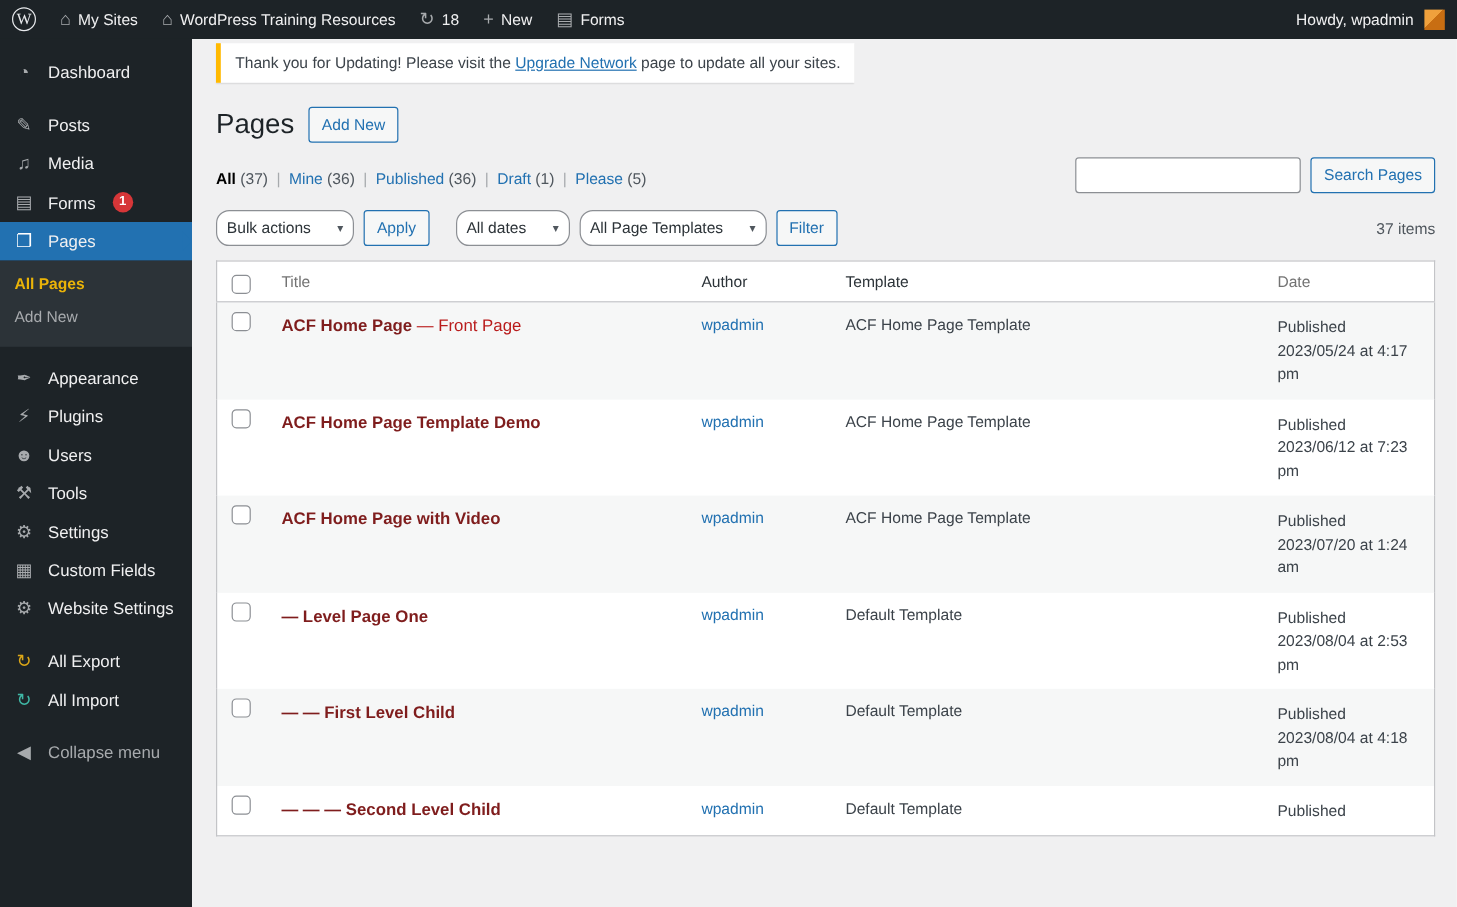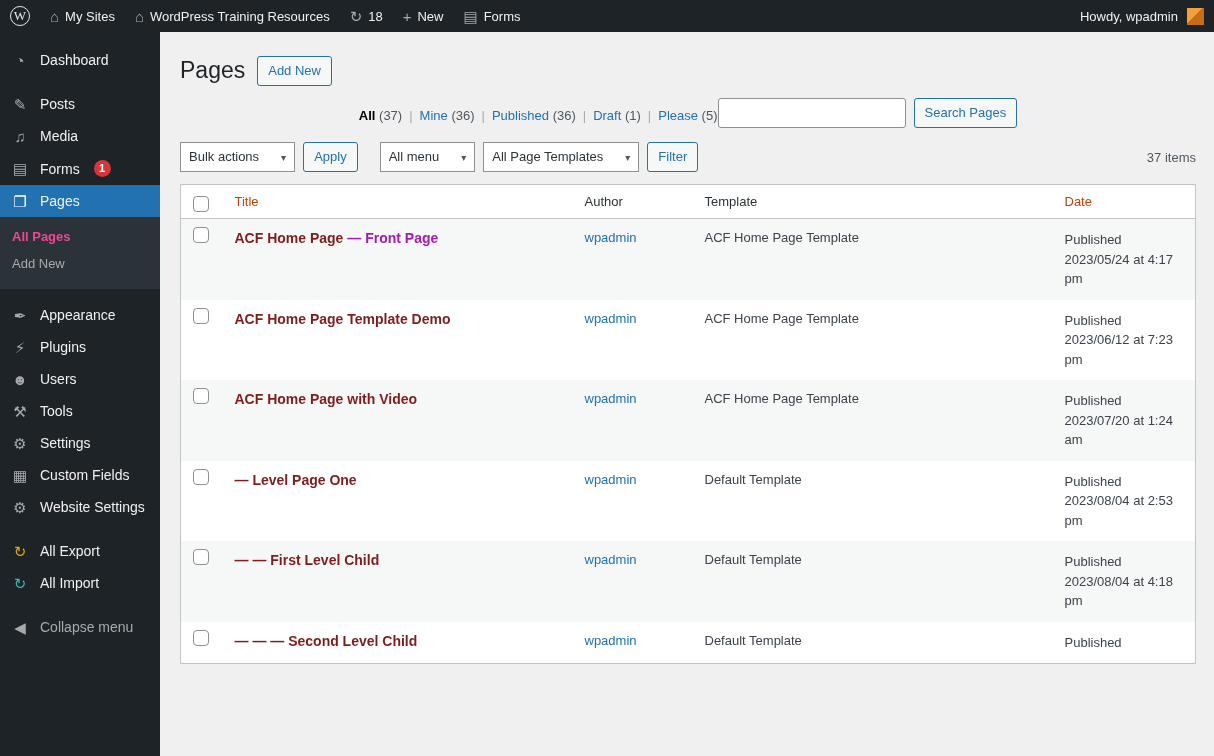--- a/index.html
+++ b/index.html
@@ -18,58 +18,58 @@
   
   .sidebar{position:fixed;top:32px;left:0;width:160px;height:724px;background:#1d2327;padding-top:12px;font-size:14px;z-index:50}
   .menu-item{display:flex;align-items:center;gap:10px;padding:8px 8px 8px 10px;color:#f0f0f1;position:relative}
   .mi{width:20px;text-align:center;color:#a7aaad;font-size:15px;flex:none;line-height:1}
   .menu-item.active{background:#2271b1}
   .menu-item.active .mi{color:#fff}
   .menu-item.active::after{content:"";position:absolute;right:-8px;top:50%;margin-top:-8px;border:8px solid transparent;border-left-color:#2271b1}
   .badge{margin-left:4px;background:#d63638;color:#fff;font-size:11px;line-height:17px;min-width:17px;height:17px;border-radius:50%;text-align:center;display:inline-block;font-weight:700}
   .submenu{background:#2c3338;padding:6px 0 12px;margin-bottom:10px}
   .submenu-item{display:block;padding:6px 12px;font-size:13px;color:#a7aaad}
-  .submenu-item.current{color:#ec4899;font-weight:700}
+  .submenu-item.current{color:#eab308;font-weight:700}
   .menu-sep{height:12px}
   .dim,.dim .mi{color:#a7aaad}
   .c-export{color:#dba617 !important}
   .c-import{color:#3fb7a5 !important}
 
   
   .content{margin-left:160px;padding:36px 18px 0 20px;position:relative}
   .notice{background:#fff;border-left:4px solid #ffb900;box-shadow:0 1px 1px rgba(0,0,0,.1);padding:9px 12px;width:fit-content;max-width:880px}
   .notice .link{color:#2271b1;text-decoration:underline}
 
   .page-header{margin-top:20px;display:flex;align-items:center;gap:12px}
   h1{font-size:23px;font-weight:400;color:#1d2327;line-height:1.2}
   .button{display:inline-block;border:1px solid #2271b1;color:#2271b1;background:#f6f7f7;border-radius:3px;padding:4px 10px;font-size:13px;line-height:1.55;cursor:pointer;font-family:inherit;white-space:nowrap}
 
-  .list-controls{margin-top:12px;display:flex;justify-content:center;align-items:flex-start}
+  .list-controls{margin-top:12px;display:flex;justify-content:space-between;align-items:flex-start}
   .views{list-style:none;display:flex;align-items:center;gap:7px;margin-top:10px}
   .views .vl{color:#2271b1}
   .views .current .vl{color:#000;font-weight:700}
   .views .count{color:#50575e}
   .views .sep{color:#a7aaad}
   .search-box{display:flex;gap:8px;align-items:center}
   .search-input{width:188px;height:30px;border:1px solid #8c8f94;border-radius:3px;background:#fff;padding:0 8px;font:inherit;color:#2c3338}
 
   .tablenav{margin-top:14px;display:flex;align-items:center;gap:8px}
-  .select{display:inline-flex;align-items:center;gap:22px;background:#fff;border:1px solid #8c8f94;border-radius:0;padding:4px 8px;color:#2c3338;cursor:pointer;line-height:1.55}
+  .select{display:inline-flex;align-items:center;gap:22px;background:#fff;border:1px solid #8c8f94;border-radius:11px;padding:4px 8px;color:#2c3338;cursor:pointer;line-height:1.55}
   .select .arrow{color:#50575e;font-size:10px}
   .ml12{margin-left:14px}
   .items-count{margin-left:auto;color:#50575e}
 
   .list-table{width:100%;margin-top:12px;border-collapse:collapse;background:#fff;border:1px solid #c3c4c7;table-layout:fixed;font-size:13px}
   .list-table thead th,.list-table thead td{border-bottom:1px solid #c3c4c7;text-align:left;font-weight:400;padding:9px 10px;color:#2c3338;background:#fff}
-  .list-table thead a{color:#c2410c}
+  .list-table thead a{color:#737373}
   .list-table tbody td{padding:11px 10px;vertical-align:top;color:#3c434a}
   .list-table tbody tr:nth-child(odd){background:#f6f7f7}
   .cb-cell{padding:8px 0 0 12px !important}
   .row-title{color:#7f1d1d;font-weight:700;font-size:14px}
-  .post-state{color:#a21caf;font-weight:700;font-size:14px}
+  .post-state{color:#b91c1c;font-weight:400;font-size:14px}
   .author-link{color:#2271b1}
   .status{display:block}
   .date-cell{line-height:1.5}
 
   input[type="checkbox"]{appearance:none;-webkit-appearance:none;width:16px;height:16px;border:1px solid #8c8f94;border-radius:4px;background:#fff;margin:0;cursor:pointer}
 </style>
 </head>
 <body>
 
 <div class="admin-bar">
@@ -172,20 +172,23 @@
     </a>
   <div class="menu-sep"></div>
   <a class="menu-item dim">
       <span class="mi">◀</span>
       <span>Collapse menu</span>
     </a>
 </nav>
 
 <div class="content">
 
+  <div class="notice">
+    <p><span>Thank you for Updating! Please visit the </span><a class="link">Upgrade Network</a><span> page to update all your sites.</span></p>
+  </div>
 
   <div class="page-header">
     <h1>Pages</h1>
     <a class="button">Add New</a>
   </div>
 
   <div class="list-controls">
     <ul class="views">
       <li><a class="view current"><span class="vl">All</span> <span class="count">(37)</span></a></li>
       <li class="sep">|</li>
@@ -203,21 +206,21 @@
     </div>
   </div>
 
   <div class="tablenav">
     <div class="select">
         <span>Bulk actions</span>
         <span class="arrow">▾</span>
       </div>
     <a class="button">Apply</a>
     <div class="select ml12">
-        <span>All menu</span>
+        <span>All dates</span>
         <span class="arrow">▾</span>
       </div>
     <div class="select">
         <span>All Page Templates</span>
         <span class="arrow">▾</span>
       </div>
     <a class="button">Filter</a>
     <span class="items-count">37 items</span>
   </div>
 

